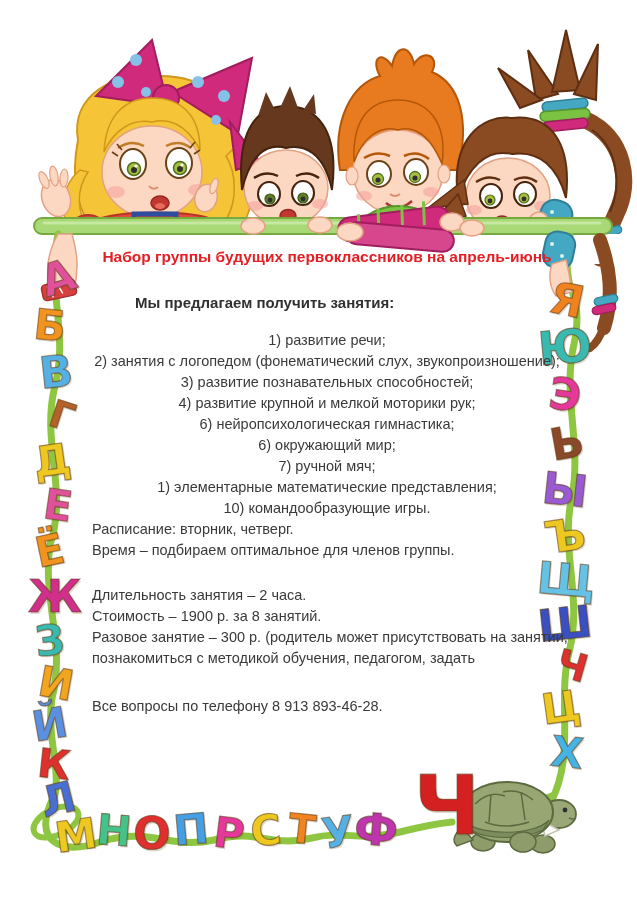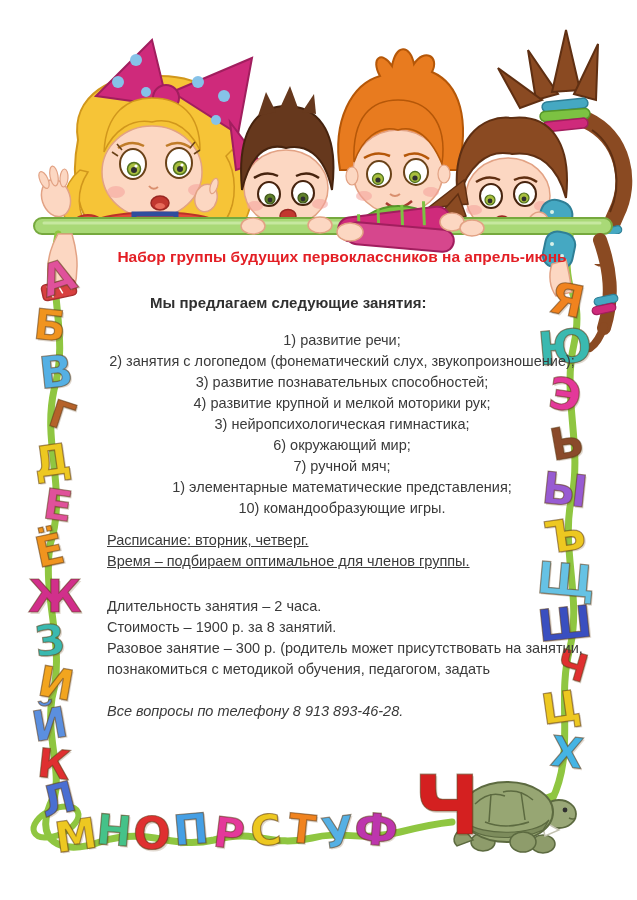--- a/index.html
+++ b/index.html
@@ -3,28 +3,28 @@
 <meta charset="utf-8">
 <style>
   html,body{margin:0;padding:0;background:#fff;}
   .page{position:relative;width:637px;height:900px;background:#ffffff;overflow:hidden;
         font-family:"Liberation Sans",sans-serif;}
   .illustration{position:absolute;left:0;top:0;width:637px;height:900px;z-index:1;}
   .letters{position:absolute;left:0;top:0;width:637px;height:900px;z-index:2;pointer-events:none;}
   .letter{position:absolute;font-family:"DejaVu Sans",sans-serif;font-weight:bold;line-height:1;
           -webkit-text-stroke:1.2px rgba(92,58,22,.55);
           text-shadow:1.5px 1.5px 0 rgba(120,80,40,.22);}
-  .content{position:absolute;left:107px;top:246px;width:470px;z-index:3;color:#3a3a3a;
+  .content{position:absolute;left:92px;top:246px;width:470px;z-index:3;color:#3a3a3a;
            font-size:14.5px;line-height:21px;}
   .title{color:#e31e24;font-weight:bold;font-size:15.5px;line-height:22px;text-align:center;}
   .intro{font-weight:bold;font-size:15px;margin:24px 0 0 43px;color:#303030;}
   .block-activities{margin-top:17px;text-align:center;}
-  .block-schedule{margin-top:11px;text-decoration:underline;}
+  .block-schedule{}
   .block-pricing{margin-top:24px;}
-  .block-contact{margin-top:21px;font-style:italic;}
+  .block-contact{margin-top:27px;}
   .tline{white-space:nowrap;}
 </style>
 </head>
 <body>
 
 <div class="page">
 
   <svg class="illustration" viewBox="0 0 637 900">
 
     <g>
@@ -243,29 +243,29 @@
       <span class="letter" style="left: 565px; top: 490px; color: rgb(152, 91, 210); font-size: 44px; transform: translate(-50%, -50%) rotate(6deg);">Ы</span>
       <span class="letter" style="left: 567px; top: 443px; color: rgb(138, 74, 42); font-size: 44px; transform: translate(-50%, -50%) rotate(-10deg);">Ь</span>
       <span class="letter" style="left: 565px; top: 395px; color: rgb(228, 56, 154); font-size: 44px; transform: translate(-50%, -50%) rotate(8deg);">Э</span>
       <span class="letter" style="left: 565px; top: 347px; color: rgb(58, 185, 176); font-size: 46px; transform: translate(-50%, -50%) rotate(-5deg);">Ю</span>
       <span class="letter" style="left: 567px; top: 300px; color: rgb(240, 131, 31); font-size: 44px; transform: translate(-50%, -50%) rotate(12deg);">Я</span>
     </div>
 
   <div class="content">
     <div class="title">Набор группы будущих первоклассников на апрель-июнь</div>
 
-    <div class="intro">Мы предлагаем следующие занятия:</div>
+    <div class="intro">Мы предлагаем получить занятия:</div>
 
     <div class="block-activities">
 
     <div class="tline">1) развитие речи;</div>
         <div class="tline">2) занятия с логопедом (фонематический слух, звукопроизношение);</div>
         <div class="tline">3) развитие познавательных способностей;</div>
         <div class="tline">4) развитие крупной и мелкой моторики рук;</div>
-        <div class="tline">3) нейропсихологическая гимнастика;</div>
+        <div class="tline">6) нейропсихологическая гимнастика;</div>
         <div class="tline">6) окружающий мир;</div>
         <div class="tline">7) ручной мяч;</div>
         <div class="tline">1) элементарные математические представления;</div>
         <div class="tline">10) командообразующие игры.</div>
       </div>
 
     <div class="block-schedule">
 
     <div class="tline">Расписание: вторник, четверг.</div>
         <div class="tline">Время – подбираем оптимальное для членов группы.</div>

